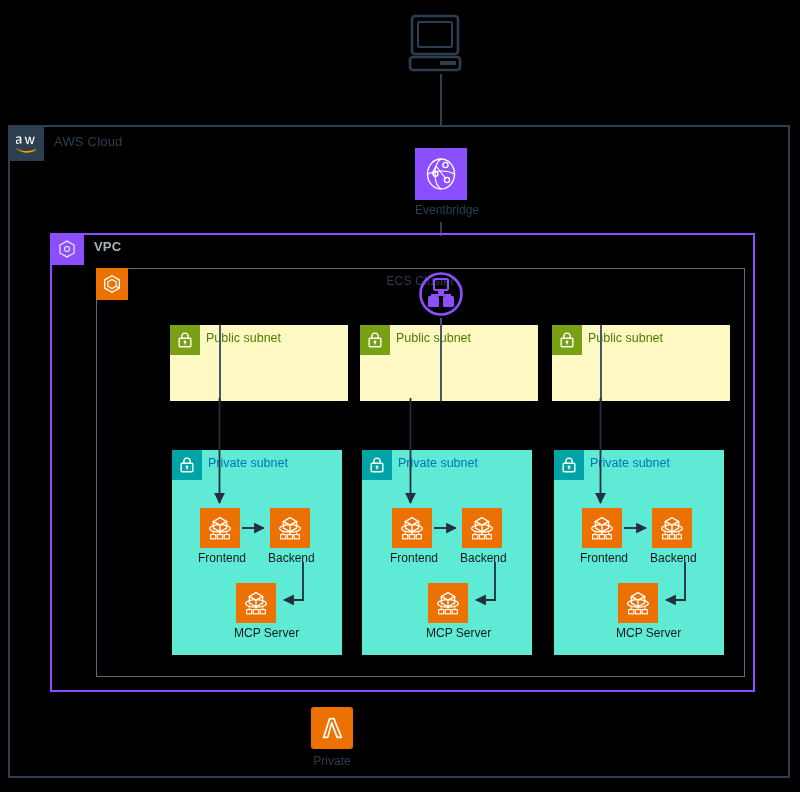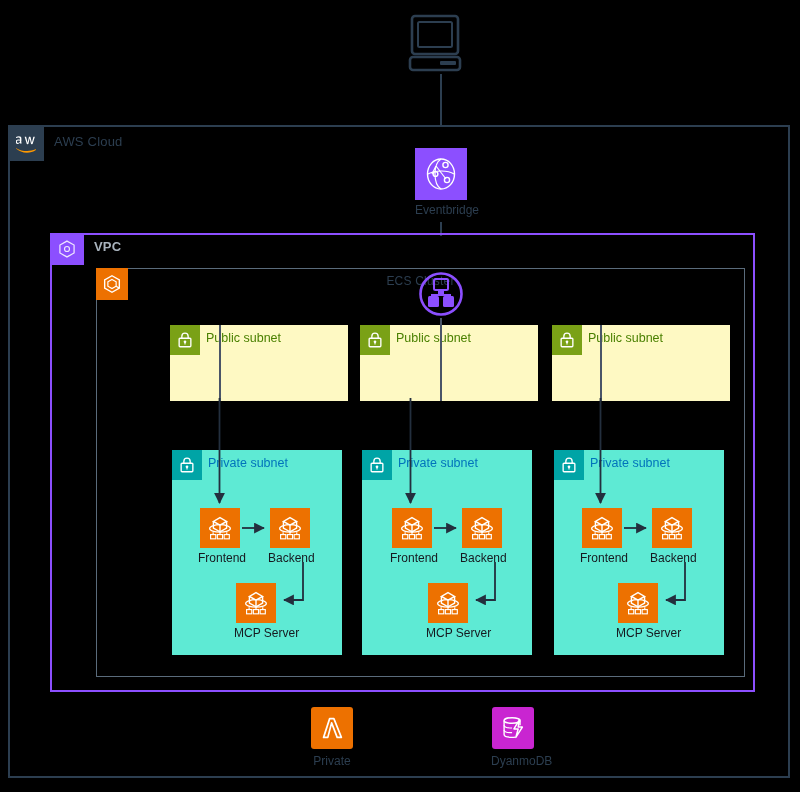--- a/index.html
+++ b/index.html
@@ -415,26 +415,14 @@
   <div class="svc bottom-svc" style="left:310px; top:707px; width:44px;">
     <div class="svc-icon" style="background:#ED7100;">
       <svg width="30" height="30" viewBox="0 0 32 32">
         <path d="M7 26 L13.5 6 L18 6 L26 26 L21.5 26 L15.6 10.5 L11.5 26 Z" fill="none" stroke="#FFFFFF" stroke-width="1.8" stroke-linejoin="round"></path>
       </svg>
     </div>
     <div class="svc-caption">Private</div>
   </div>
 
 
-  <div class="svc bottom-svc" style="left:491px; top:707px; width:44px;">
-    <div class="svc-icon" style="background:#C925D1;">
-      <svg width="30" height="30" viewBox="0 0 32 32">
-        <ellipse cx="15" cy="8" rx="8.5" ry="3" fill="none" stroke="#FFFFFF" stroke-width="1.5"></ellipse>
-        <path d="M6.5 8 V23 C6.5 24.7 10.3 26 15 26 C16.2 26 17.4 25.9 18.4 25.7" fill="none" stroke="#FFFFFF" stroke-width="1.5"></path>
-        <path d="M23.5 8 V13" fill="none" stroke="#FFFFFF" stroke-width="1.5"></path>
-        <path d="M6.5 13 C6.5 14.7 10.3 16 15 16 M6.5 18 C6.5 19.7 10.3 21 15 21" fill="none" stroke="#FFFFFF" stroke-width="1.3"></path>
-        <path d="M23 7 L17 17 L21.5 17 L19 26 L26 15 L21.5 15 Z" fill="#C925D1" stroke="#FFFFFF" stroke-width="1.6" stroke-linejoin="round"></path>
-      </svg>
-    </div>
-    <div class="svc-caption">DyanmoDB</div>
-  </div>
 
 </div>
 
 </body></html>

